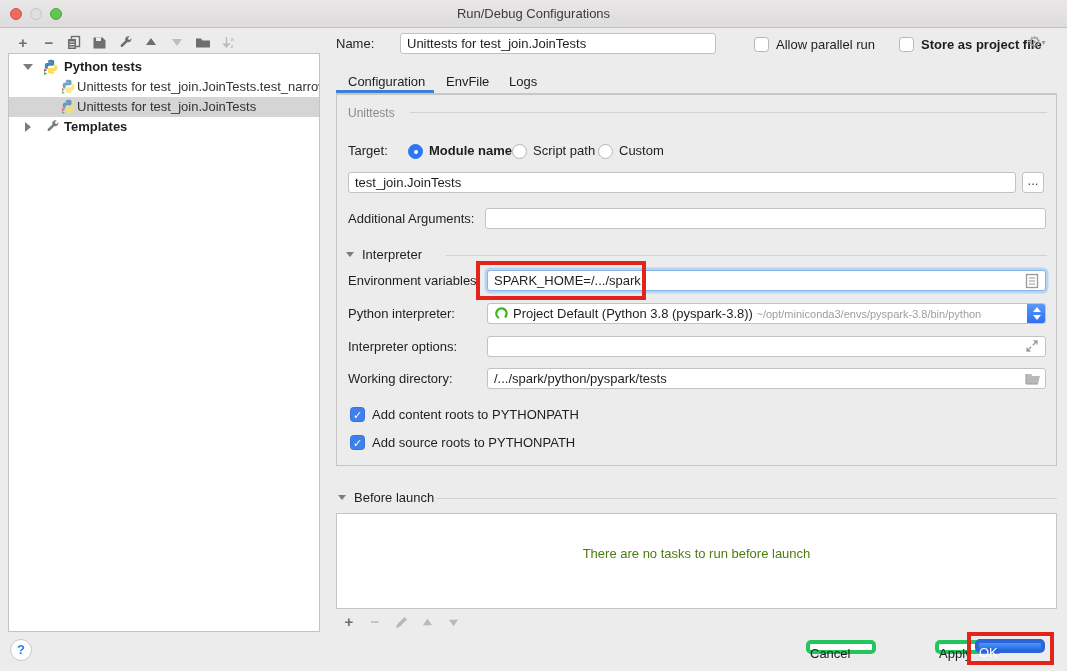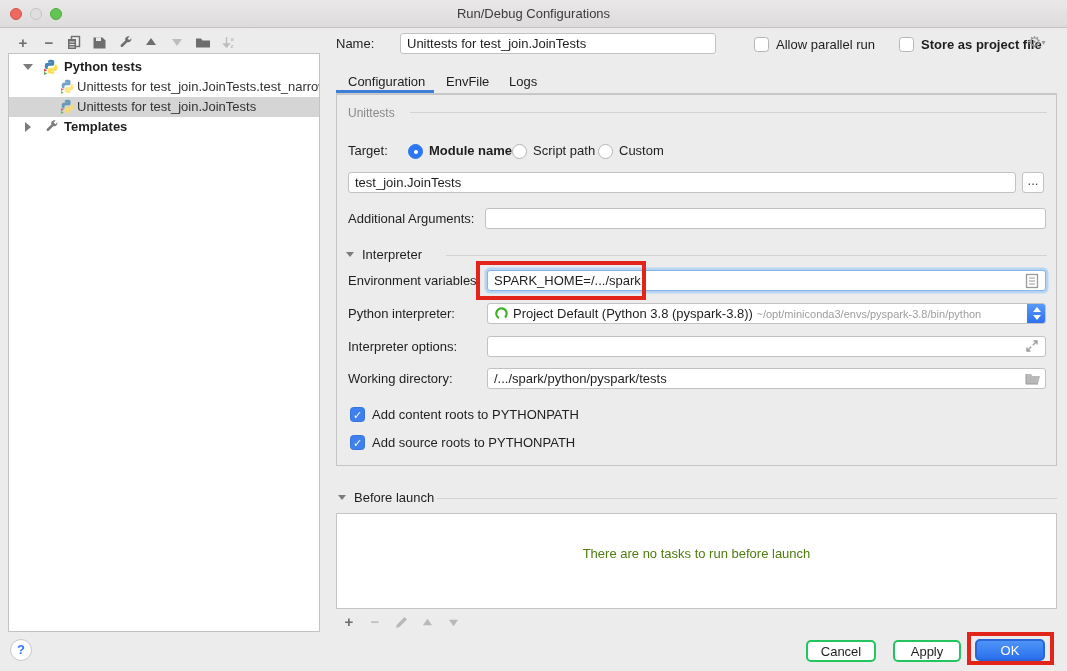--- a/index.html
+++ b/index.html
@@ -17,21 +17,21 @@
   .light.grn { left:50px; background:#61c554; border:1px solid #52a83f; }
 
   
   .tb-icon { position:absolute; top:33px; width:18px; height:18px; display:flex; align-items:center; justify-content:center;
     color:#6e6e6e; font-size:15px; font-weight:bold; cursor:default; }
   .tb-icon.dis { color:#bdbdbd; }
   .tb-icon svg { display:block; }
 
   
   .tree { position:absolute; left:8px; top:53px; width:312px; height:579px; background:#fff; border:1px solid #c3c3c3; overflow:hidden; }
-  .trow { position:relative; height:20px; line-height:20px; white-space:nowrap; overflow:hidden; }
+  .trow { position:relative; height:20px; line-height:20px; white-space:nowrap; overflow:hidden;text-align:right; }
   .trow.sel { background:#d5d5d5; }
   .caret { position:absolute; width:0; height:0; top:7px; }
   .caret.down { border-left:5px solid transparent; border-right:5px solid transparent; border-top:6px solid #7b7b7b; }
   .caret.right { border-top:5px solid transparent; border-bottom:5px solid transparent; border-left:6px solid #7b7b7b; top:5px; }
   .ticon { position:absolute; top:2px; width:16px; height:16px; }
   .tlabel { position:absolute; top:0; font-size:13px; }
   .bold { font-weight:bold; }
 
   
   .lbl { position:absolute; height:20px; line-height:20px; }
@@ -60,22 +60,22 @@
 
   .stepper { position:absolute; right:-1px; top:-1px; width:19px; height:21px; background:linear-gradient(#5a9bf8,#2d6ff0);
     border-radius:0 4px 4px 0; }
   .stepper .up { position:absolute; left:5.5px; top:4px; width:0; height:0; border-left:4px solid transparent; border-right:4px solid transparent; border-bottom:5px solid #fff; }
   .stepper .dn { position:absolute; left:5.5px; bottom:4px; width:0; height:0; border-left:4px solid transparent; border-right:4px solid transparent; border-top:5px solid #fff; }
 
   .field-icon { position:absolute; right:4px; top:2px; width:16px; height:16px; }
 
   .annotation { position:absolute; border:4px solid #e3241b; }
 
-  .btn { position:absolute; height:22px; background:#fff; border:2px solid #22c55e; border-radius:5px;
-    text-align:center; line-height:20px; font-size:13px; color:#1e1e1e; }
+  .btn { position:absolute; height:14px; background:#fff; border:4px solid #22c55e; border-radius:5px;
+    text-align:left; line-height:20px; font-size:13px; color:#1e1e1e; }
   .btn.primary { background:linear-gradient(#4f94f7,#2a70ee); border-color:#2a66d8; color:#fff; }
 
   .help-btn { position:absolute; left:10px; top:639px; width:22px; height:22px; border-radius:50%; background:#fff;
     border:1px solid #c9c9c9; color:#2f7cf6; font-weight:bold; text-align:center; line-height:20px; font-size:13px; }
 
   .empty-text { color:#4d7c0f; }
   .path-text { color:#9e9e9e; font-size:11px; }
   .gear { color:#9a9a9a; font-size:15px; }
 </style>
 </head>
@@ -296,17 +296,17 @@
       </svg>
   </div>
   <div class="tb-icon dis" style="left:444px; top:613px;">
     <svg width="11" height="11" viewBox="0 0 12 12">
         <path d="M6 10L1 3h10z" fill="#b9b9b9"></path>
       </svg>
   </div>
 
   <div class="help-btn">?</div>
   <div class="btn" style="left:806px; top:640px; width:70px;">Cancel</div>
-  <div class="btn" style="left:893px; top:640px; width:68px;">Apply</div>
+  <div class="btn" style="left:935px; top:640px; width:68px;">Apply</div>
   <div class="btn primary" style="left:975px; top:639px; width:70px;">OK</div>
   <div class="annotation" style="left:967px; top:632px; width:87px; height:33px;"></div>
 
 </div>
 
 </body></html>

